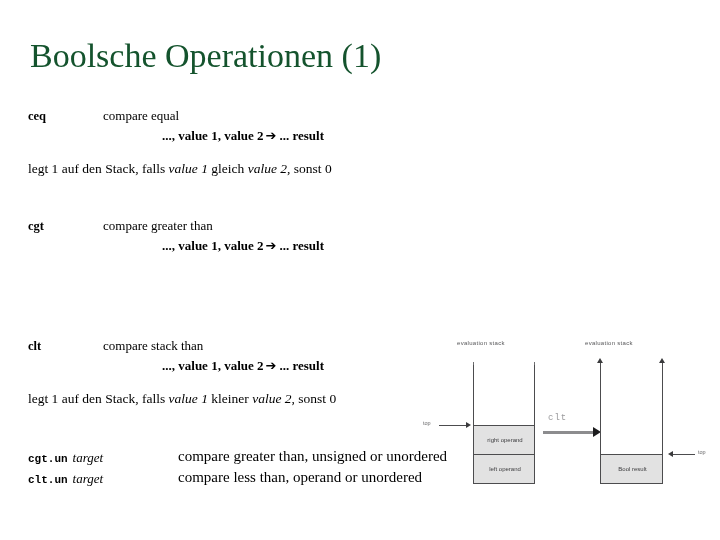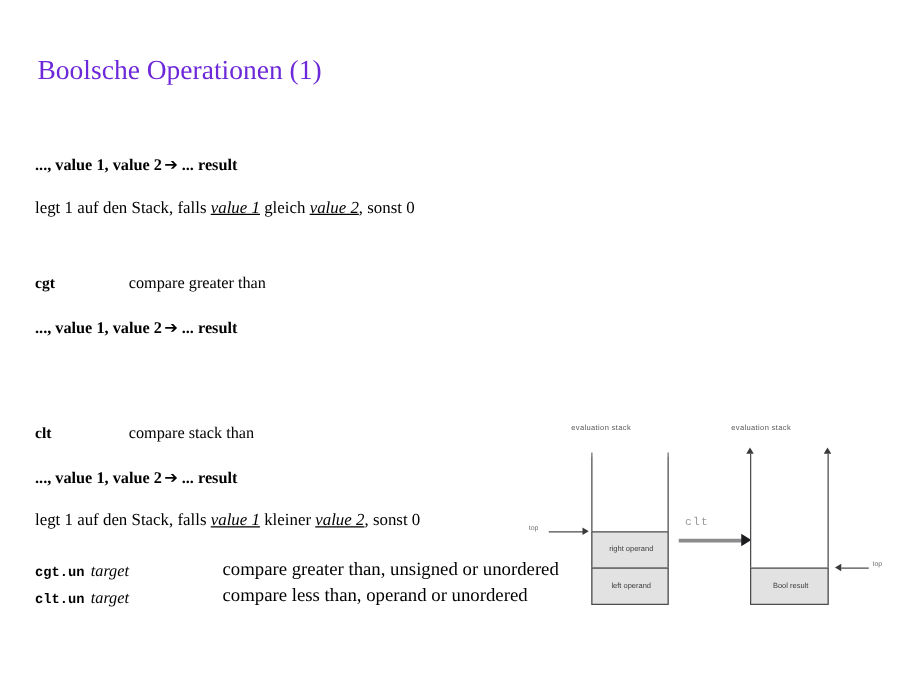--- a/index.html
+++ b/index.html
@@ -23,23 +23,23 @@
     height: 540px;
   }
 
   
   .slide-title {
     position: absolute;
     left: 30px;
     top: 36px;
     width: 650px;
     font-family: "Liberation Serif", "DejaVu Serif", serif;
-    font-size: 22px;
+    font-size: 34px;
     line-height: 40px;
-    color: #6d28d9;
+    color: #14532d;
     letter-spacing: 0px;
     white-space: nowrap;
   }
 
   
   .op-block {
     position: absolute;
     left: 28px;
     width: 430px;
   }
@@ -60,36 +60,37 @@
   .op-desc {
     font-weight: normal;
     font-size: 13px;
     display: inline-block;
     vertical-align: top;
   }
   .op-stack {
     font-weight: bold;
     font-size: 13px;
     line-height: 20px;
-    margin-top: 16px;
-    white-space: nowrap;
+    margin-top: 0;
+    white-space: nowrap;
+    text-align: center;
   }
   .arrow-glyph {
     font-family: "DejaVu Sans", sans-serif;
     font-weight: bold;
     font-size: 13px;
     padding: 0 3px 0 2px;
   }
   .op-sem {
     font-size: 13.5px;
     line-height: 20px;
     margin-top: 13px;
     white-space: nowrap;
   }
-  .op-sem i { font-style: italic; text-decoration: underline; }
+  .op-sem i { font-style: italic; }
 
   
   .un-block {
     position: absolute;
     left: 28px;
     top: 446px;
     width: 440px;
   }
   .un-row {
     position: relative;
@@ -214,20 +215,23 @@
   }
 </style>
 </head>
 <body>
 
 <div id="slide">
 
   <div class="slide-title">Boolsche Operationen (1)</div>
 
   <div class="op-block" style="top:106px;">
+    <div class="op-head">
+      <span class="op-mnemonic">ceq</span><span class="op-desc">compare equal</span>
+    </div>
     <div class="op-stack">
       <span>..., value 1, value 2</span><span class="arrow-glyph">➔</span><span>... result</span>
     </div>
     <div class="op-sem">
       <span>legt 1 auf den Stack, falls </span><i>value 1</i><span> gleich </span><i>value 2</i><span>, sonst 0</span>
     </div>
   </div>
 
   <div class="op-block" style="top:216px;">
     <div class="op-head">

